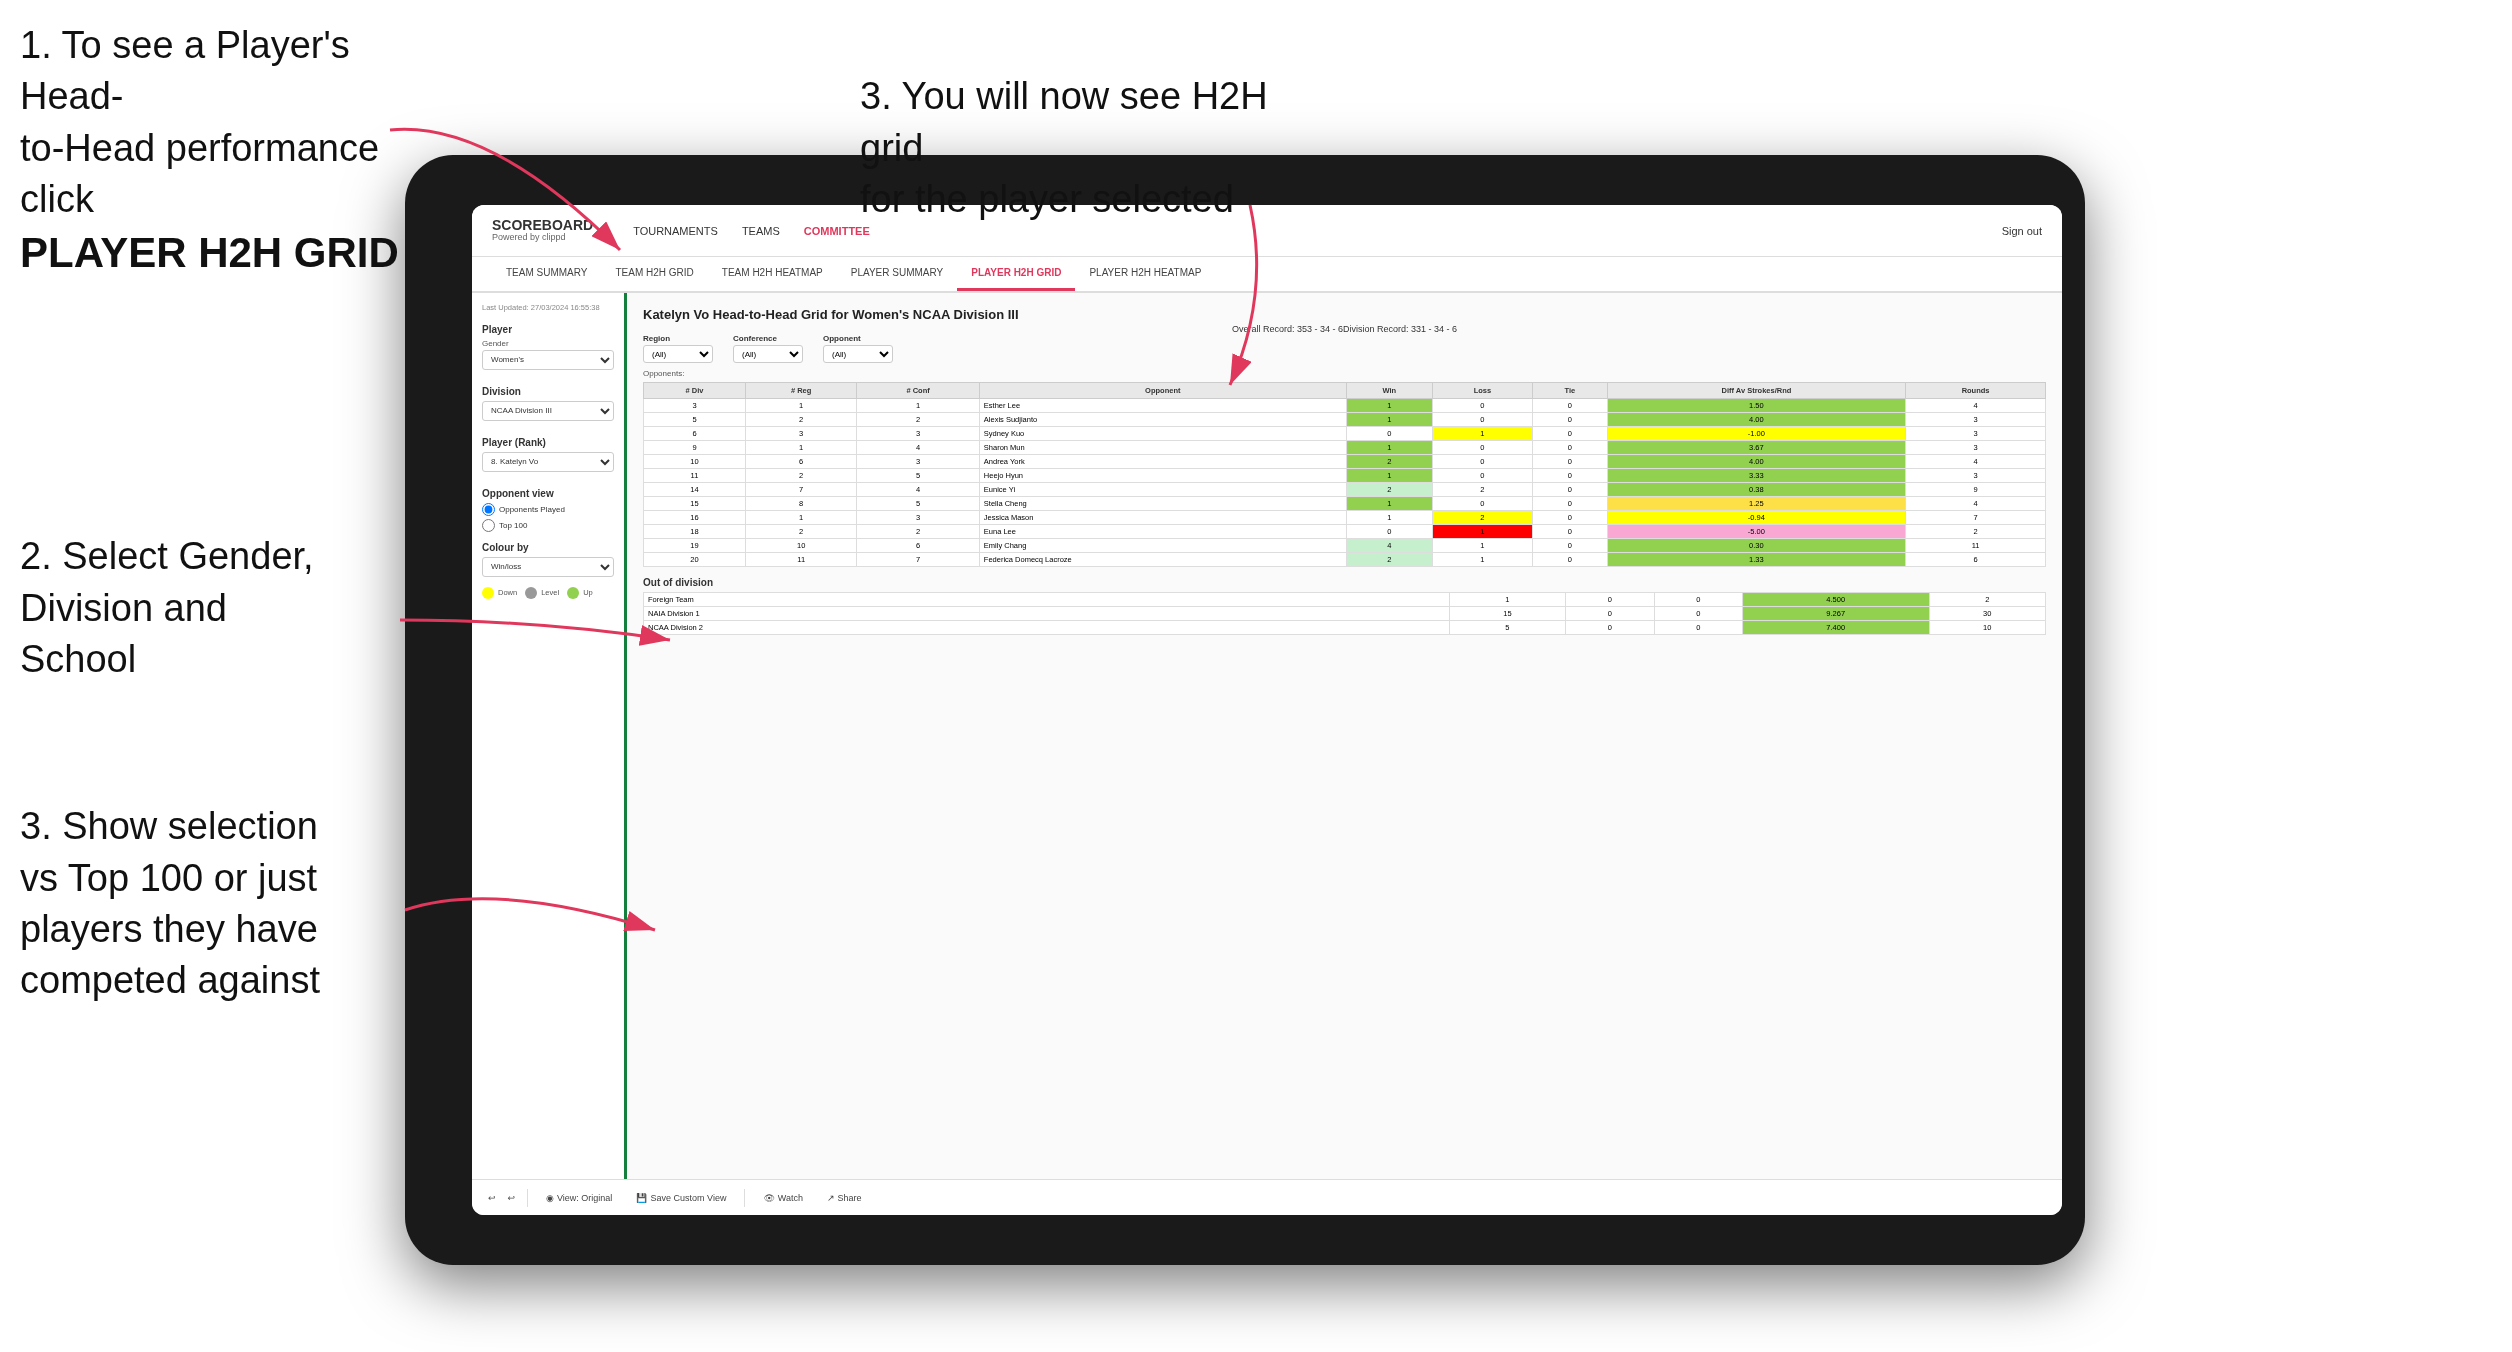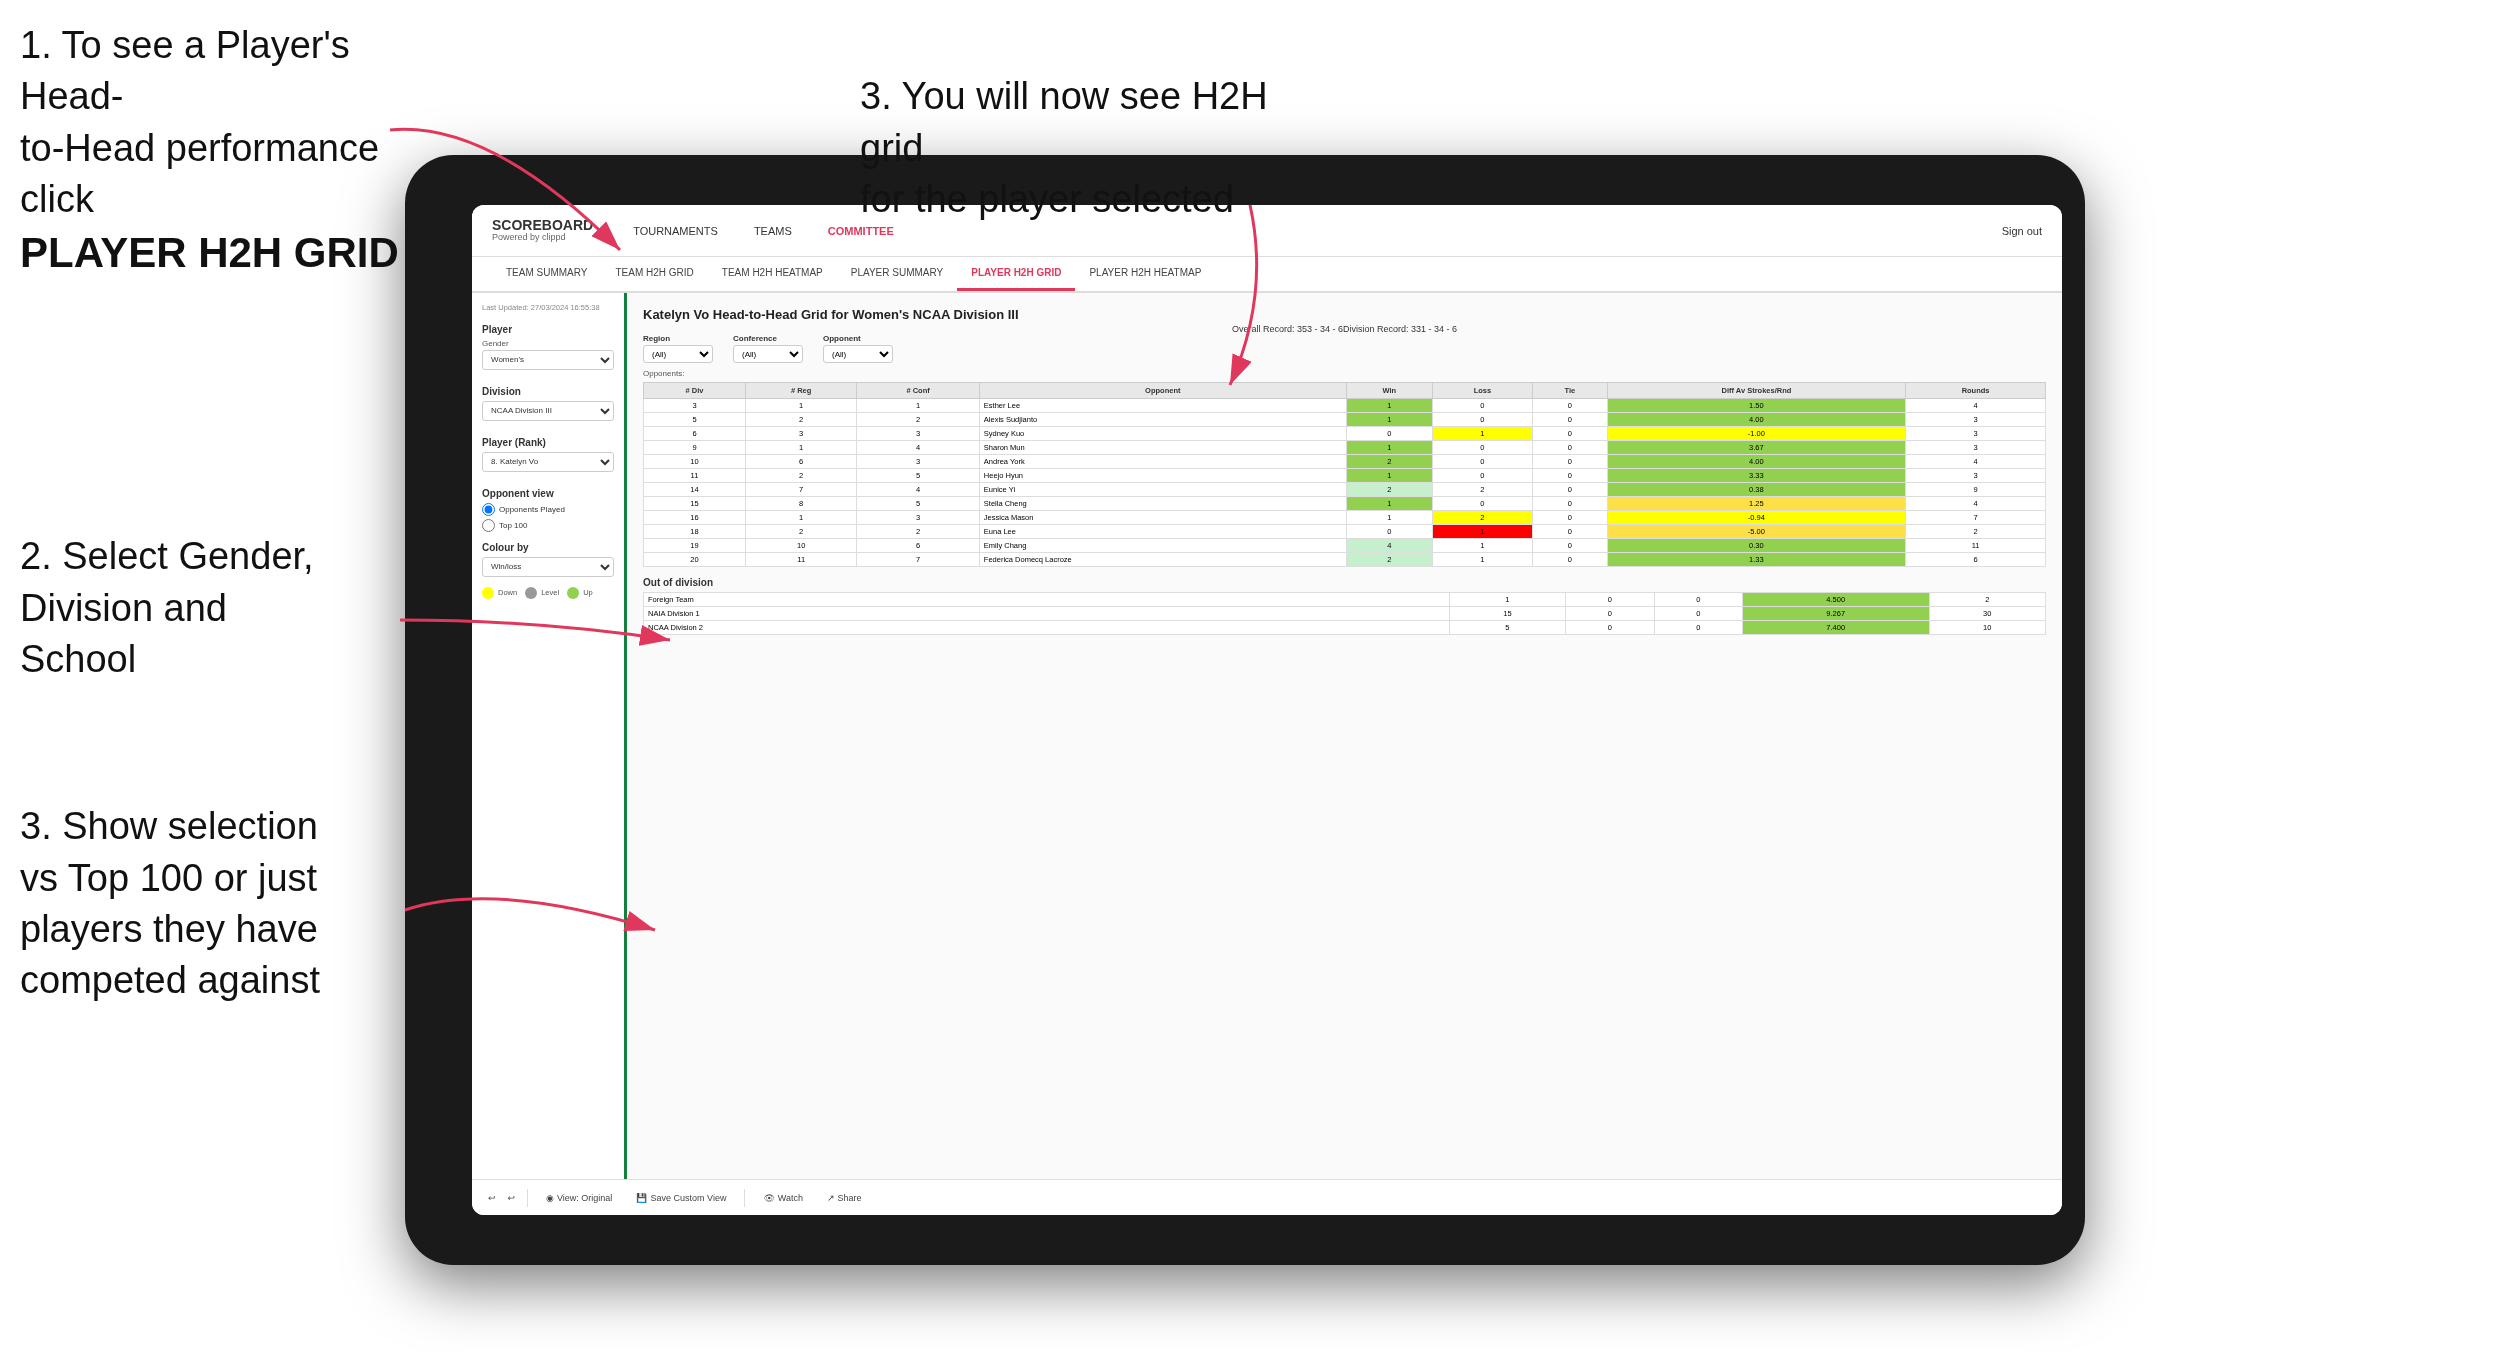--- a/index.html
+++ b/index.html
@@ -102,21 +102,21 @@
       margin-right: 40px;
       line-height: 1.1;
     }
     .nav-logo .powered {
       font-size: 9px;
       font-weight: 400;
       color: #666;
     }
     .nav-links {
       display: flex;
-      gap: 36px;
+      gap: 24px;
       font-size: 11px;
       color: #333;
       flex: 1;
     }
     .nav-link { cursor: pointer; font-weight: 500; }
     .nav-link.active { color: #e0375c; font-weight: 700; }
     .nav-right {
       font-size: 11px;
       color: #333;
     }
@@ -571,21 +571,21 @@
     <td>7</td>
   </tr>
               <tr>
     <td>18</td>
     <td>2</td>
     <td>2</td>
     <td class="opponent-name">Euna Lee</td>
     <td style="background:white">0</td>
     <td style="background:#ff0000">1</td>
     <td>0</td>
-    <td style="background:#fde047">-5.00</td>
+    <td style="background:#f9a8d4">-5.00</td>
     <td>2</td>
   </tr>
               <tr>
     <td>19</td>
     <td>10</td>
     <td>6</td>
     <td class="opponent-name">Emily Chang</td>
     <td style="background:#c6efce">4</td>
     <td style="background:white">1</td>
     <td>0</td>

